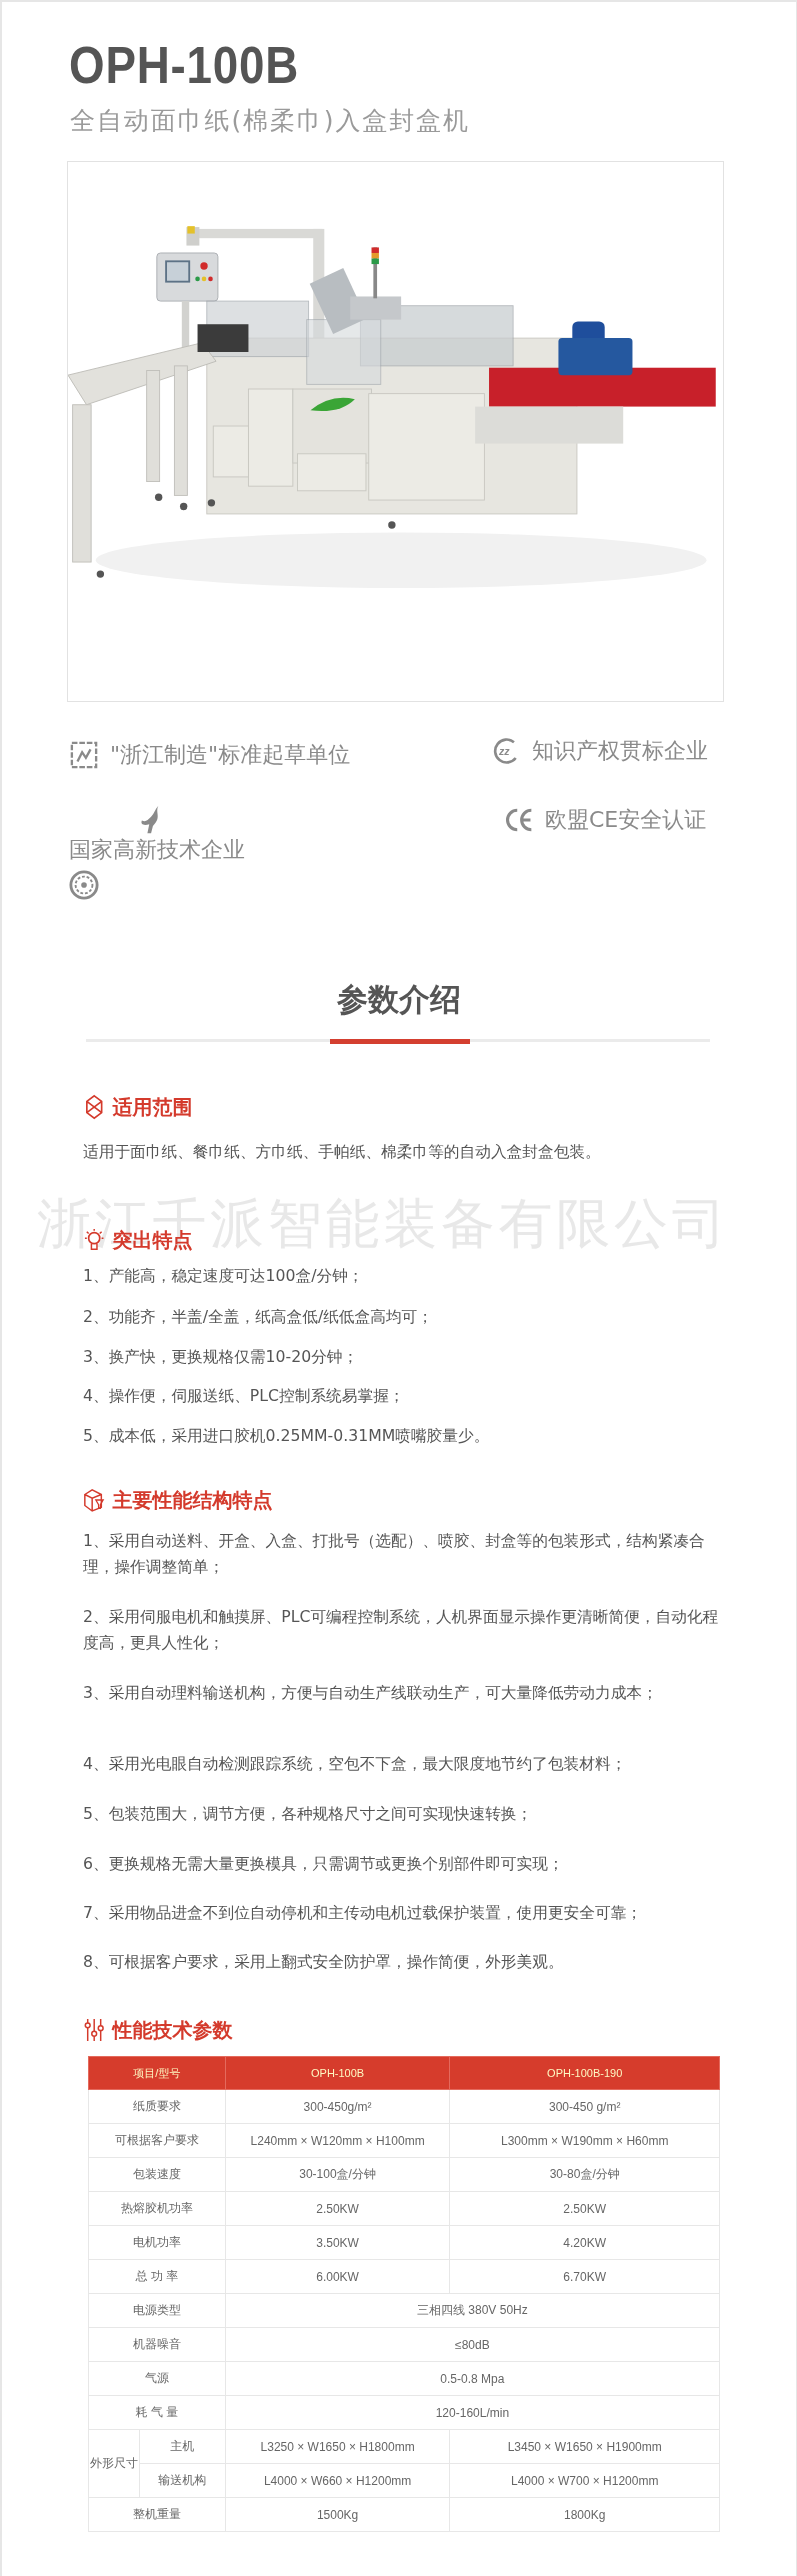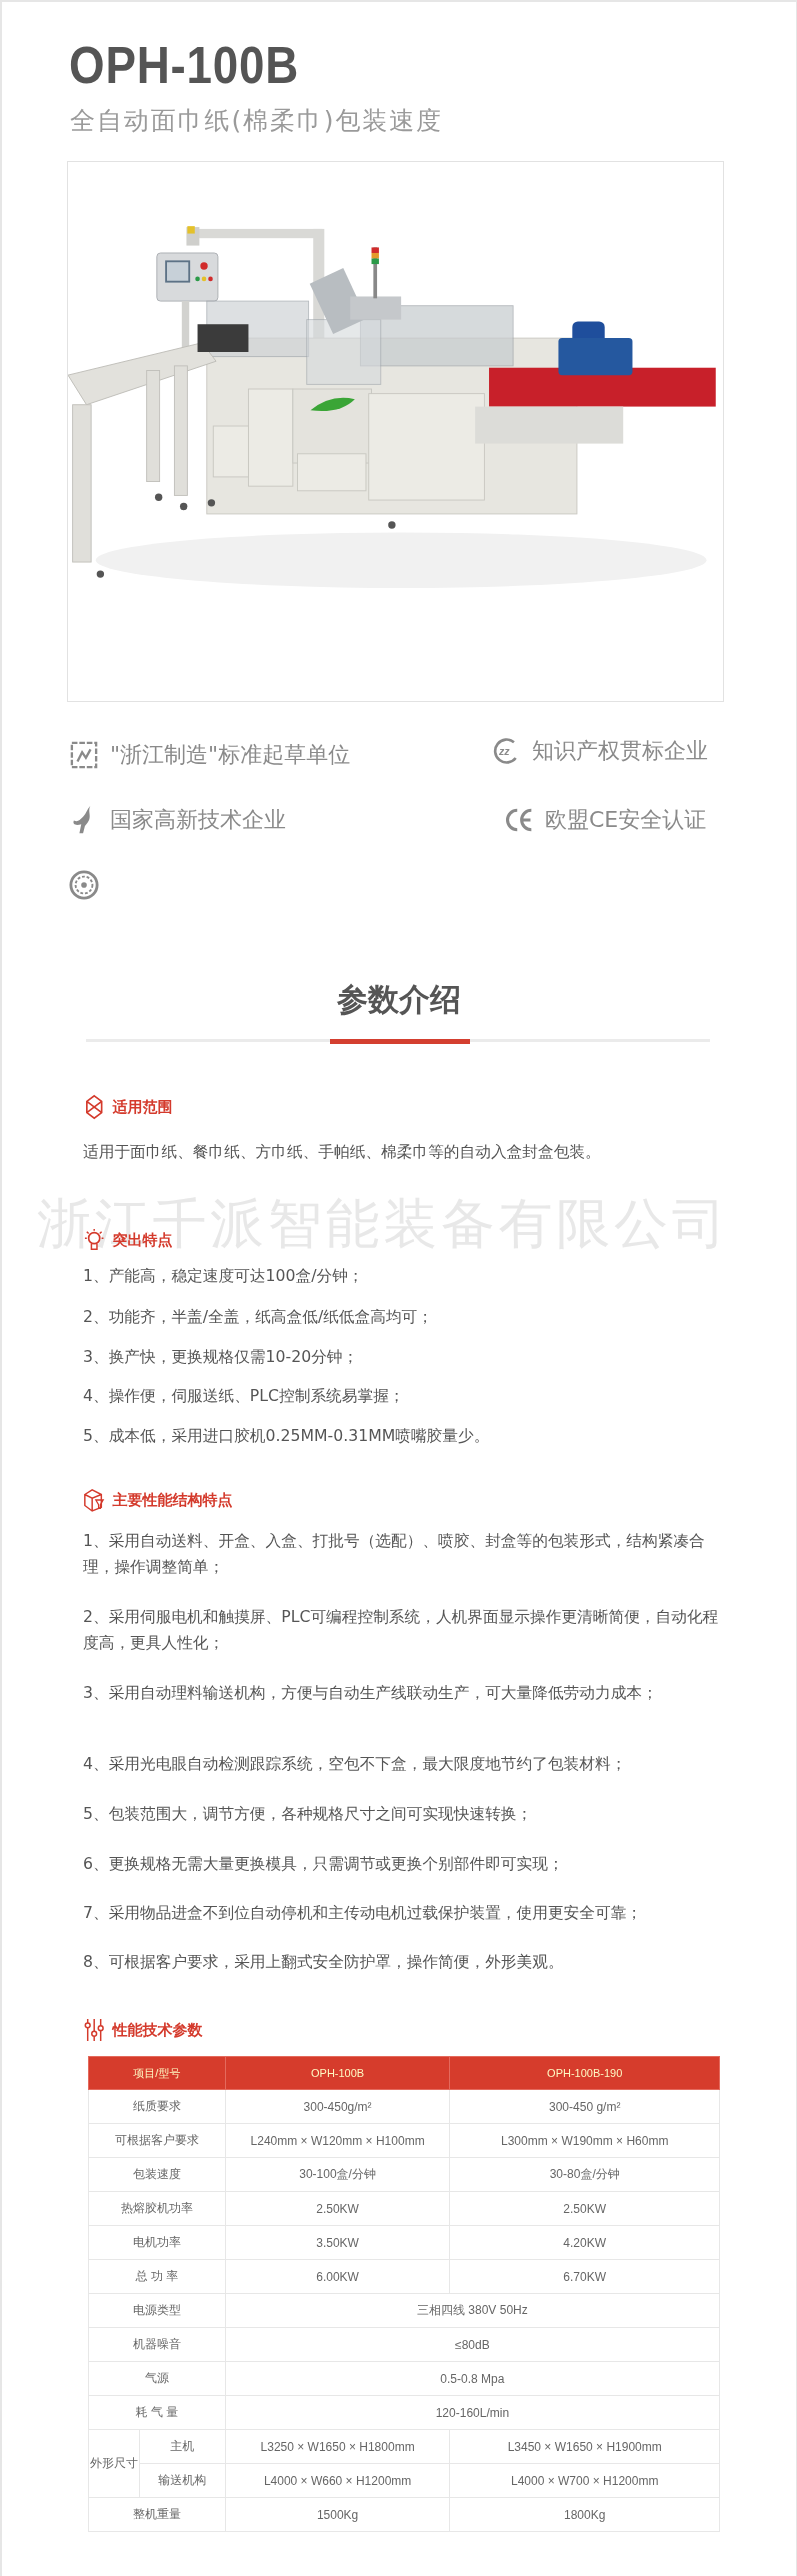--- a/index.html
+++ b/index.html
@@ -12,39 +12,39 @@
 
   .hero { position: absolute; left: 67px; top: 161px; width: 657px; height: 541px; border: 0.9px solid #e2e2e2; background: #fff; overflow: hidden; }
 
   .cert { position: absolute; display: flex; align-items: center; color: #8a8a8a; font-size: 22px; }
   .cert .ic { width: 30px; height: 30px; margin-right: 11px; display: flex; align-items: center; justify-content: center; color: #8a8a8a; }
 
   .sec-title { position: absolute; left: 0; width: 798px; top: 979px; text-align: center; font-size: 31px; font-weight: bold; color: #555; }
   .divider { position: absolute; left: 86px; width: 624px; top: 1039px; height: 2.8px; background: #ebebeb; }
   .divider-accent { position: absolute; left: 330px; width: 140px; top: 1039px; height: 4.6px; background: #d43f30; }
 
-  .hd { position: absolute; left: 83px; display: flex; align-items: center; color: #d43a2c; font-weight: bold; font-size: 15px; }
+  .hd { position: absolute; left: 83px; display: flex; align-items: center; color: #d43a2c; font-weight: bold; font-size: 20px; }
   .hd .ic { width: 22px; height: 28px; margin-right: 7.4px; display: flex; align-items: center; justify-content: center; }
   .para { position: absolute; left: 83px; width: 629px; font-size: 15.7px; color: #555; line-height: 26px; }
   .line { position: absolute; left: 83px; width: 639px; font-size: 15.7px; color: #555; line-height: 26px; }
 
   .watermark { position: absolute; left: 37px; top: 1188px; width: 740px; font-size: 54px; color: rgba(190,190,190,0.35); letter-spacing: 3.7px; white-space: nowrap; pointer-events: none; }
 
   table.spec { position: absolute; left: 88px; top: 2056px; width: 632px; border-collapse: collapse; font-family: "Liberation Sans", sans-serif; font-size: 12px; color: #666; }
   table.spec td, table.spec th { border: 0.9px solid #e7e7e7; height: 34px; text-align: center; vertical-align: middle; font-weight: normal; }
   table.spec th { background: #d63c2c; color: #fef9c3; border-color: #e46a5d; height: 33px; font-size: 11px; }
   table.spec td.lbl { color: #666; }
 </style>
 </head>
 <body>
 
 <div class="frame"></div>
 
 <div class="title">OPH-100B</div>
-<div class="subtitle">全自动面巾纸(棉柔巾)包装速度</div>
+<div class="subtitle">全自动面巾纸(棉柔巾)入盒封盒机</div>
 
 <div class="hero">
   <svg width="657" height="541" viewBox="0 0 710 584">
 
     <ellipse cx="360" cy="430" rx="330" ry="30" fill="#f1f1f1"></ellipse>
 
     <rect x="140" y="72" width="135" height="10" fill="#d9d9d6"></rect>
     <rect x="265" y="72" width="12" height="125" fill="#d9d9d6"></rect>
     <rect x="128" y="70" width="14" height="20" fill="#cfcfcc"></rect>
     <rect x="129" y="69" width="8" height="8" fill="#e4c12a"></rect>
@@ -106,21 +106,21 @@
 </div>
 <div class="cert" style="left:491px; top:736px;">
   <span class="ic">
     <svg width="31" height="30" viewBox="0 0 34 32" style="font-size:24px">
         <path d="M26 6 A13 13 0 1 0 28 24" fill="none" stroke="#8a8a8a" stroke-width="3"></path>
         <text x="9" y="21" font-size="12" font-style="italic" font-weight="bold" fill="#8a8a8a" font-family="Liberation Sans, sans-serif">zz</text>
       </svg>
   </span>
   <span>知识产权贯标企业</span>
 </div>
-<div class="cert" style="left:69px; top:805px;">
+<div class="cert" style="left:69px; top:805px;flex-direction:column;">
   <span class="ic">
     <svg width="28" height="33" viewBox="0 0 30 36">
         <path d="M22 2 C18 10 26 14 16 24 L14 32 L10 32 L12 22 C6 24 2 22 4 18 C8 20 10 18 14 14 C18 10 18 6 22 2z" fill="#8a8a8a"></path>
       </svg>
   </span>
   <span>国家高新技术企业</span>
 </div>
 <div class="cert" style="left:504px; top:805px;">
   <span class="ic">
     <svg width="31" height="28" viewBox="0 0 34 30">

